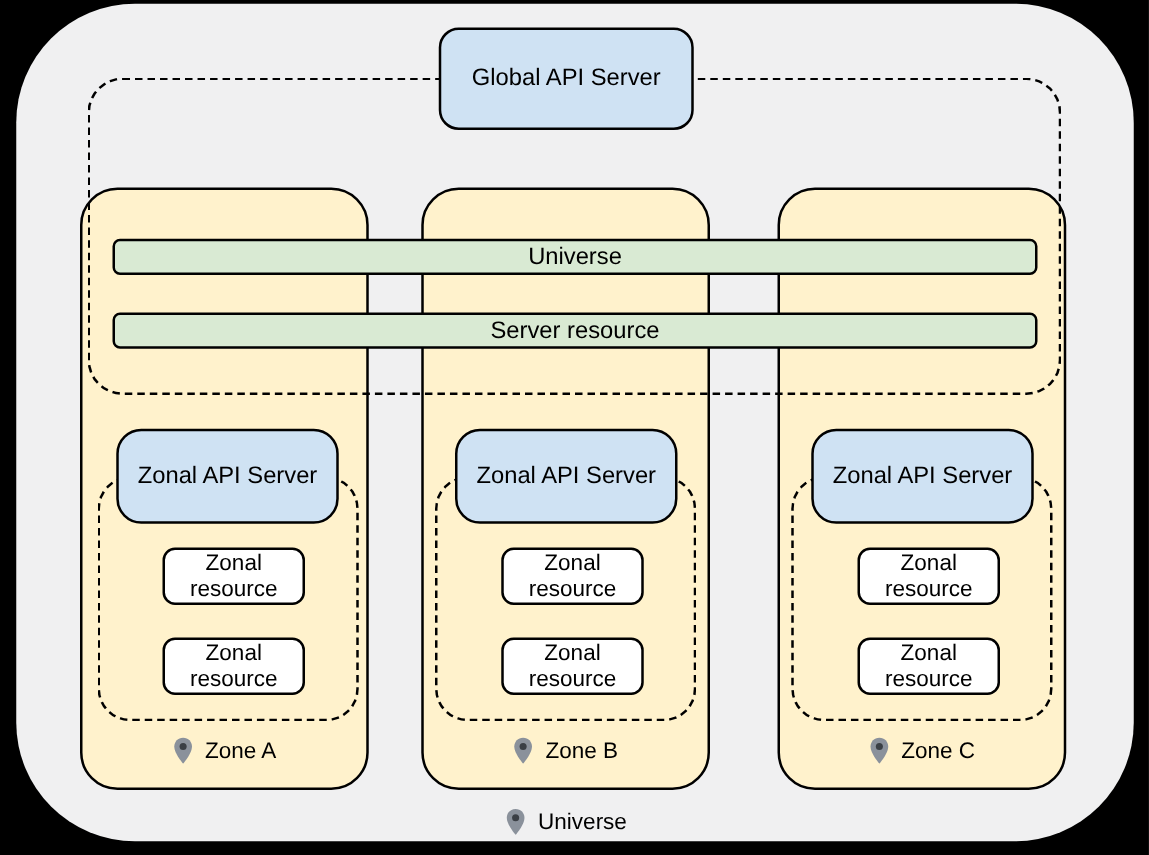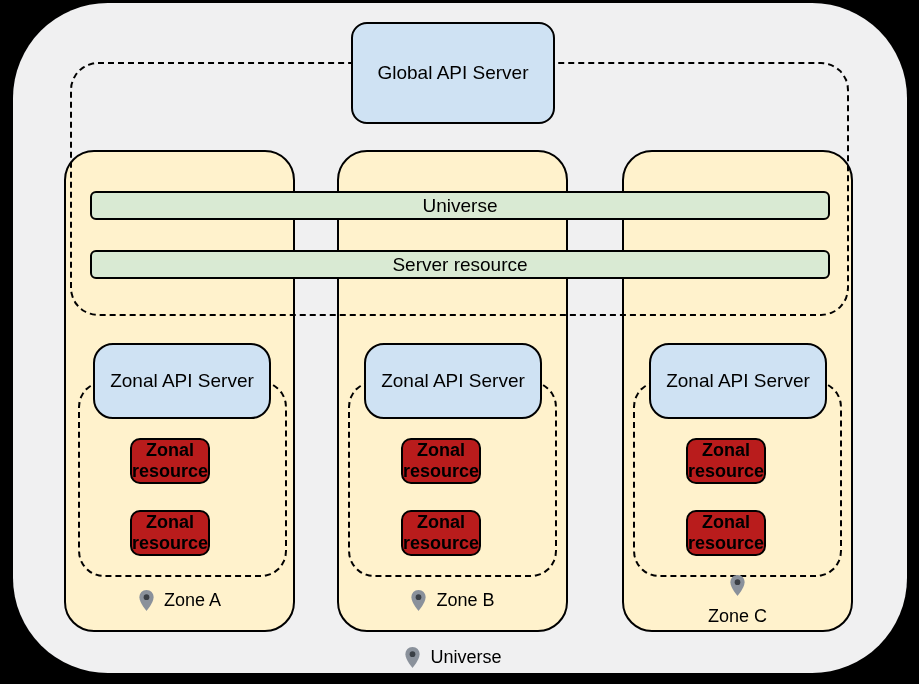--- a/index.html
+++ b/index.html
@@ -71,21 +71,21 @@
     box-sizing: border-box;
     z-index: 3;
   }
 
   
   .global-api {
     position: absolute;
     left: 351px;
     top: 22px;
     width: 204px;
-    height: 102px;
+    height: 82px;
     background: #cfe2f3;
     border: 2px solid #000;
     border-radius: 16px;
     box-sizing: border-box;
     display: flex;
     align-items: center;
     justify-content: center;
     font-size: 19px;
     z-index: 4;
   }
@@ -121,34 +121,33 @@
     font-size: 19px;
     z-index: 4;
   }
   .zonal-api-a { left: 93px; }
   .zonal-api-b { left: 364px; }
   .zonal-api-c { left: 649px; }
 
   
   .resource {
     position: absolute;
-    width: 80px;
+    width: 114px;
     height: 46px;
-    background: #b91c1c;
+    background: #ffffff;
     border: 2px solid #000;
     border-radius: 10px;
     box-sizing: border-box;
     display: flex;
     align-items: center;
     justify-content: center;
     text-align: center;
     font-size: 18px;
     line-height: 21px;
     z-index: 4;
-    font-weight: bold;
   }
   .res-row-1 { top: 438px; }
   .res-row-2 { top: 510px; }
   .res-a { left: 130px; }
   .res-b { left: 401px; }
   .res-c { left: 686px; }
 
   
   .pin-label {
     position: absolute;
@@ -156,21 +155,21 @@
     align-items: center;
     justify-content: center;
     gap: 9px;
     font-size: 18px;
     z-index: 5;
     height: 26px;
   }
   .zone-label { top: 587px; width: 231px; }
   .zone-label-a { left: 64px; }
   .zone-label-b { left: 337px; }
-  .zone-label-c { left: 622px; flex-direction: column; }
+  .zone-label-c { left: 622px; }
   .universe-label { top: 644px; left: 0; width: 906px; }
 
   .pin-icon { flex: 0 0 auto; display: block; }
 </style>
 </head>
 <body>
 
 <div class="stage">
 
   <div class="canvas"></div>

